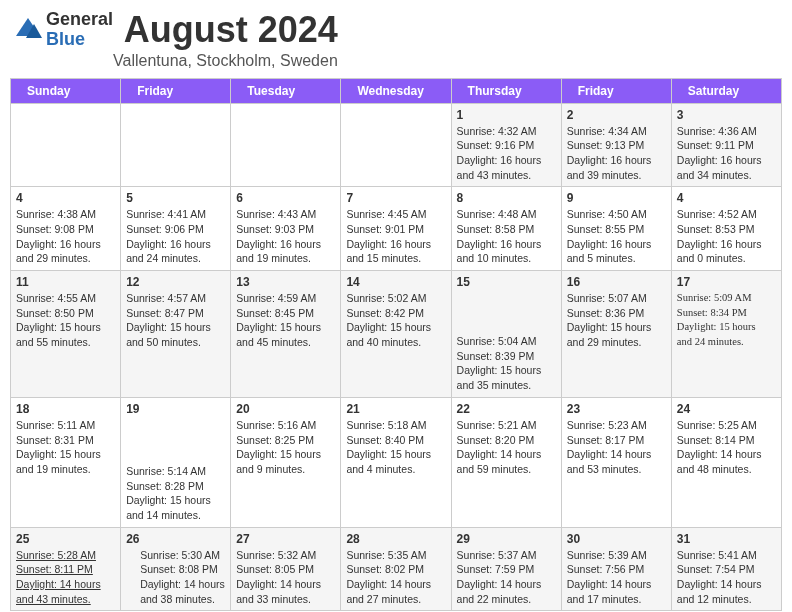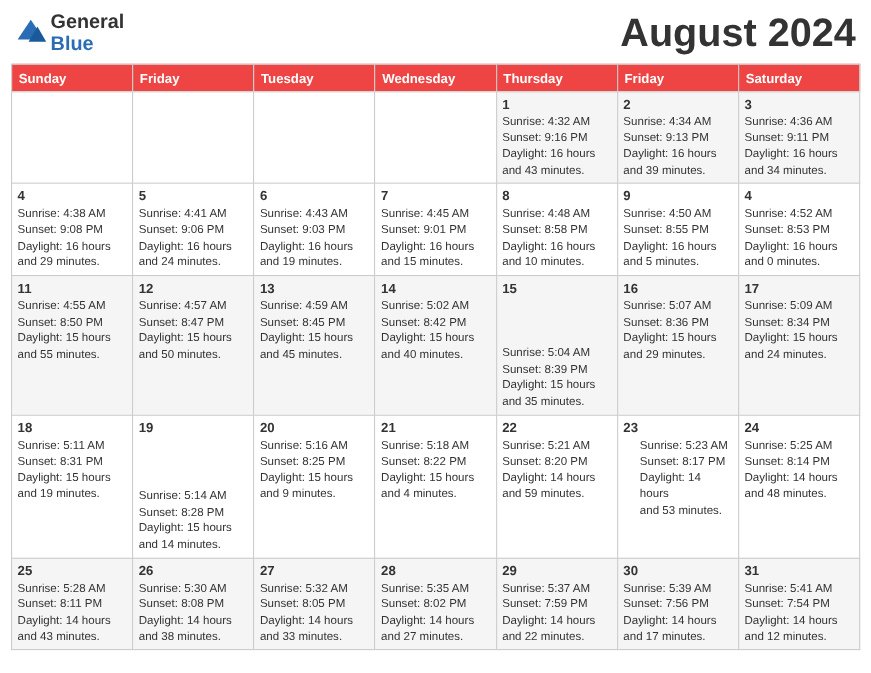--- a/index.html
+++ b/index.html
@@ -6,21 +6,21 @@
     body {
       font-family: Arial, sans-serif;
       background: #fff;
       width: 792px;
       min-height: 612px;
       padding: 10px;
     }
     .header {
       display: flex;
       align-items: flex-start;
-      justify-content: space-between;
+      justify-content: flex-start;
       margin-bottom: 8px;
       padding: 0 4px;
     }
     .logo {
       display: flex;
       align-items: center;
       gap: 4px;
     }
     .logo-text {
       font-size: 18px;
@@ -46,24 +46,24 @@
       font-size: 16px;
       color: #555;
       margin-top: 2px;
     }
     .calendar {
       width: 100%;
       border-collapse: collapse;
       font-size: 11px;
     }
     .calendar thead tr th {
-      background: #ef4444;
+      background: #8b5cf6;
       color: white;
       text-align: left;
-      padding: 5px 6px;
+      padding: 5px 16px;
       font-size: 12px;
       font-weight: bold;
       border: 1px solid #ccc;
     }
     .calendar tbody tr td {
       vertical-align: top;
       padding: 4px 5px;
       border: 1px solid #ccc;
       width: 110px;
       min-height: 80px;
@@ -100,20 +100,21 @@
       <polygon points="14,2 26,20 2,20" fill="#2a6db5"></polygon>
       <polygon points="20,8 28,22 12,22" fill="#1a5a9a"></polygon>
     </svg>
     <div class="logo-text">
       <span class="logo-general">General</span><br>
       <span class="logo-blue">Blue</span>
     </div>
   </div>
   <div class="title-block">
     <div class="month-year">August 2024</div>
+    <div class="location">Vallentuna, Stockholm, Sweden</div>
   </div>
 </div>
 
 <table class="calendar">
   <thead>
     <tr>
     <th>Sunday</th>
         <th>Friday</th>
         <th>Tuesday</th>
         <th>Wednesday</th>
@@ -239,21 +240,21 @@
         </td>
         <td>
           <span class="day-num">16</span>
           <div class="day-info" style="white-space: pre-line;">Sunrise: 5:07 AM
 Sunset: 8:36 PM
 Daylight: 15 hours
 and 29 minutes.</div>
         </td>
         <td>
           <span class="day-num">17</span>
-          <div class="day-info" style="white-space: pre-line;">Sunrise: 5:09 AM
+          <div class="day-info" style="white-space: pre-line; font-family: Liberation Serif, serif;">Sunrise: 5:09 AM
 Sunset: 8:34 PM
 Daylight: 15 hours
 and 24 minutes.</div>
         </td>
       </tr>
       <tr>
         <td>
           <span class="day-num">18</span>
           <div class="day-info" style="white-space: pre-line;">Sunrise: 5:11 AM
 Sunset: 8:31 PM
@@ -270,57 +271,57 @@
         <td>
           <span class="day-num">20</span>
           <div class="day-info" style="white-space: pre-line;">Sunrise: 5:16 AM
 Sunset: 8:25 PM
 Daylight: 15 hours
 and 9 minutes.</div>
         </td>
         <td>
           <span class="day-num">21</span>
           <div class="day-info" style="white-space: pre-line;">Sunrise: 5:18 AM
-Sunset: 8:22 PM
+Sunset: 8:40 PM
 Daylight: 15 hours
 and 4 minutes.</div>
         </td>
         <td>
           <span class="day-num">22</span>
           <div class="day-info" style="white-space: pre-line;">Sunrise: 5:21 AM
 Sunset: 8:20 PM
 Daylight: 14 hours
 and 59 minutes.</div>
         </td>
         <td>
           <span class="day-num">23</span>
-          <div class="day-info" style="white-space: pre-line; margin-left: 15px;">Sunrise: 5:23 AM
+          <div class="day-info" style="white-space: pre-line;">Sunrise: 5:23 AM
 Sunset: 8:17 PM
 Daylight: 14 hours
 and 53 minutes.</div>
         </td>
         <td>
           <span class="day-num">24</span>
           <div class="day-info" style="white-space: pre-line;">Sunrise: 5:25 AM
 Sunset: 8:14 PM
 Daylight: 14 hours
 and 48 minutes.</div>
         </td>
       </tr>
       <tr>
         <td>
           <span class="day-num">25</span>
-          <div class="day-info" style="white-space: pre-line;">Sunrise: 5:28 AM
+          <div class="day-info" style="white-space: pre-line; text-decoration: underline;">Sunrise: 5:28 AM
 Sunset: 8:11 PM
 Daylight: 14 hours
 and 43 minutes.</div>
         </td>
         <td>
           <span class="day-num">26</span>
-          <div class="day-info" style="white-space: pre-line;">Sunrise: 5:30 AM
+          <div class="day-info" style="white-space: pre-line; margin-left: 14px;">Sunrise: 5:30 AM
 Sunset: 8:08 PM
 Daylight: 14 hours
 and 38 minutes.</div>
         </td>
         <td>
           <span class="day-num">27</span>
           <div class="day-info" style="white-space: pre-line;">Sunrise: 5:32 AM
 Sunset: 8:05 PM
 Daylight: 14 hours
 and 33 minutes.</div>

